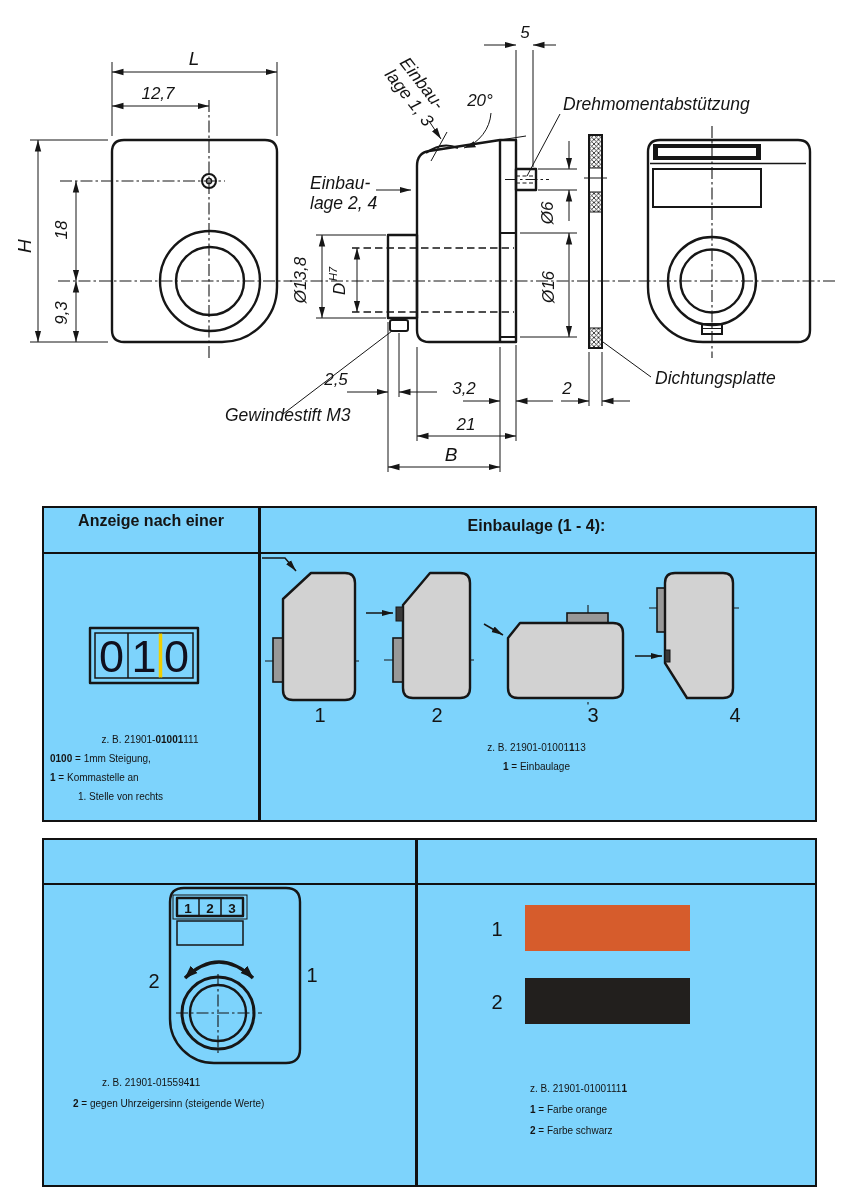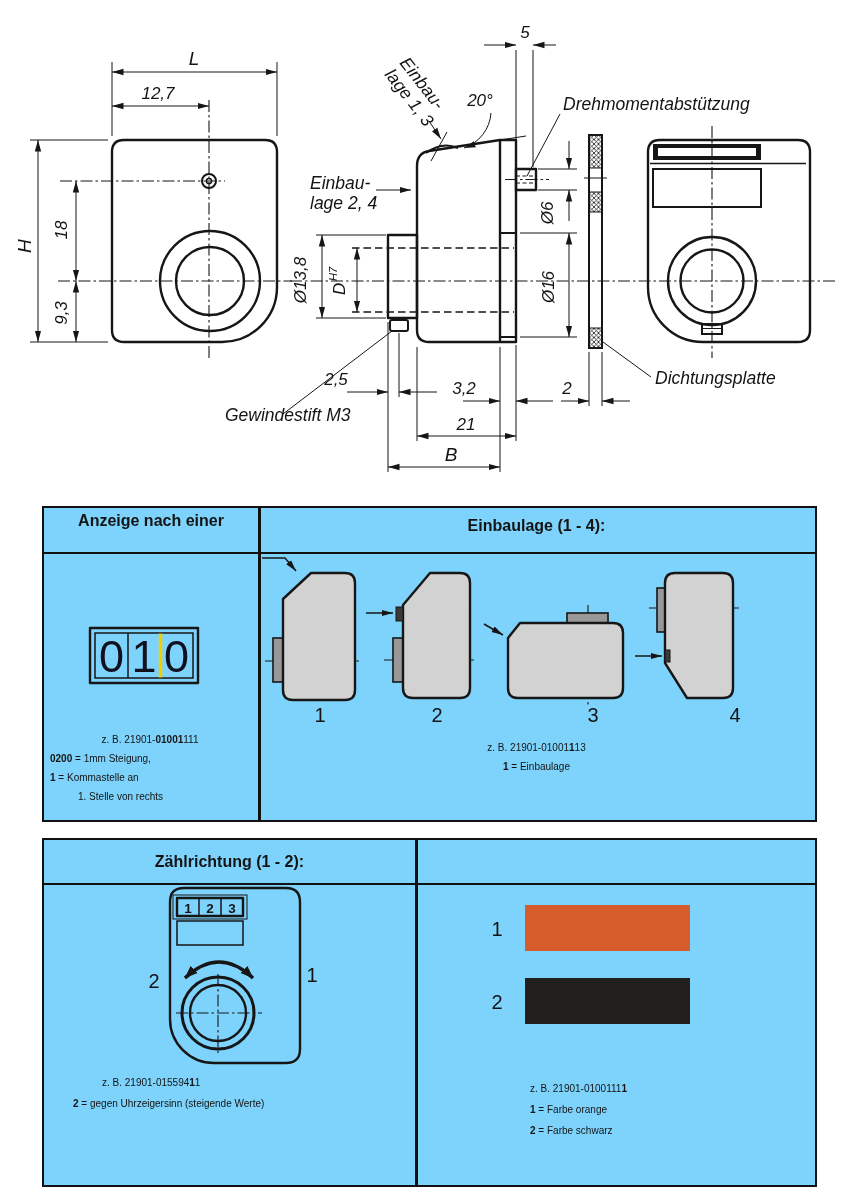--- a/index.html
+++ b/index.html
@@ -227,21 +227,21 @@
       <line class="t15" x1="42" y1="9" x2="42" y2="54"></line>
       <line class="t15" x1="74.5" y1="9" x2="74.5" y2="54"></line>
       <text class="cnt" x="25.5" y="48" text-anchor="middle">0</text>
       <text class="cnt" x="58" y="48" text-anchor="middle">1</text>
       <text class="cnt" x="90.5" y="48" text-anchor="middle">0</text>
       <line x1="74.5" y1="9.5" x2="74.5" y2="53.5" stroke-width="3.5" stroke="#f0cf00"></line>
     </svg>
 
     <div class="cap" style="left:6px;top:222px;width:200px">
       <div class="center"><span>z. B. 21901-</span><b>01001</b><span>111</span></div>
-      <div><b>0200</b><span> = 1mm Steigung,</span></div>
+      <div><b>0100</b><span> = 1mm Steigung,</span></div>
       <div><b>1</b><span> = Kommastelle an</span></div>
       <div class="indent">1. Stelle von rechts</div>
     </div>
 
     <svg style="left:216px;top:46px" width="553" height="218" viewBox="0 0 553 218">
       <defs>
         <marker id="arrE" viewBox="0 0 12 8" refX="11.5" refY="4" markerWidth="12" markerHeight="8" orient="auto-start-reverse" markerUnits="userSpaceOnUse">
           <path d="M0,0.8 L11.5,4 L0,7.2 Z" fill="#161616"></path>
         </marker>
       </defs>
@@ -284,21 +284,20 @@
     <div class="cap" style="left:216px;top:230px;width:553px;text-align:center">
       <div><span>z. B. 21901-01001</span><b>1</b><span>13</span></div>
       <div><b>1</b><span> = Einbaulage</span></div>
     </div>
   </div>
 
   <div class="tbl" style="left:42px;top:838px;width:771px;height:345px">
     <div class="hline" style="left:0;top:43px;width:771px"></div>
     <div class="vline" style="left:371px;top:0;height:345px"></div>
 
-    <div class="hdr" style="left:0;top:12px;width:371px">Zählrichtung (1 - 2):</div>
 
     <svg style="left:0;top:46px" width="371" height="200" viewBox="0 0 371 200">
       <defs>
         <marker id="arrB" viewBox="0 0 14 12" refX="12.5" refY="6" markerWidth="14" markerHeight="12" orient="auto-start-reverse" markerUnits="userSpaceOnUse">
           <path d="M0,1 L13,6 L0,11 Z" fill="#161616"></path>
         </marker>
       </defs>
       <path class="o" d="M 140,2 H 242 Q 256,2 256,16 V 163 Q 256,177 242,177 H 170 A 44,44 0 0 1 126,133 V 16 Q 126,2 140,2 Z"></path>
       <rect class="t" x="129" y="9" width="74" height="24"></rect>
       <rect class="o" x="133" y="12" width="66" height="18"></rect>

